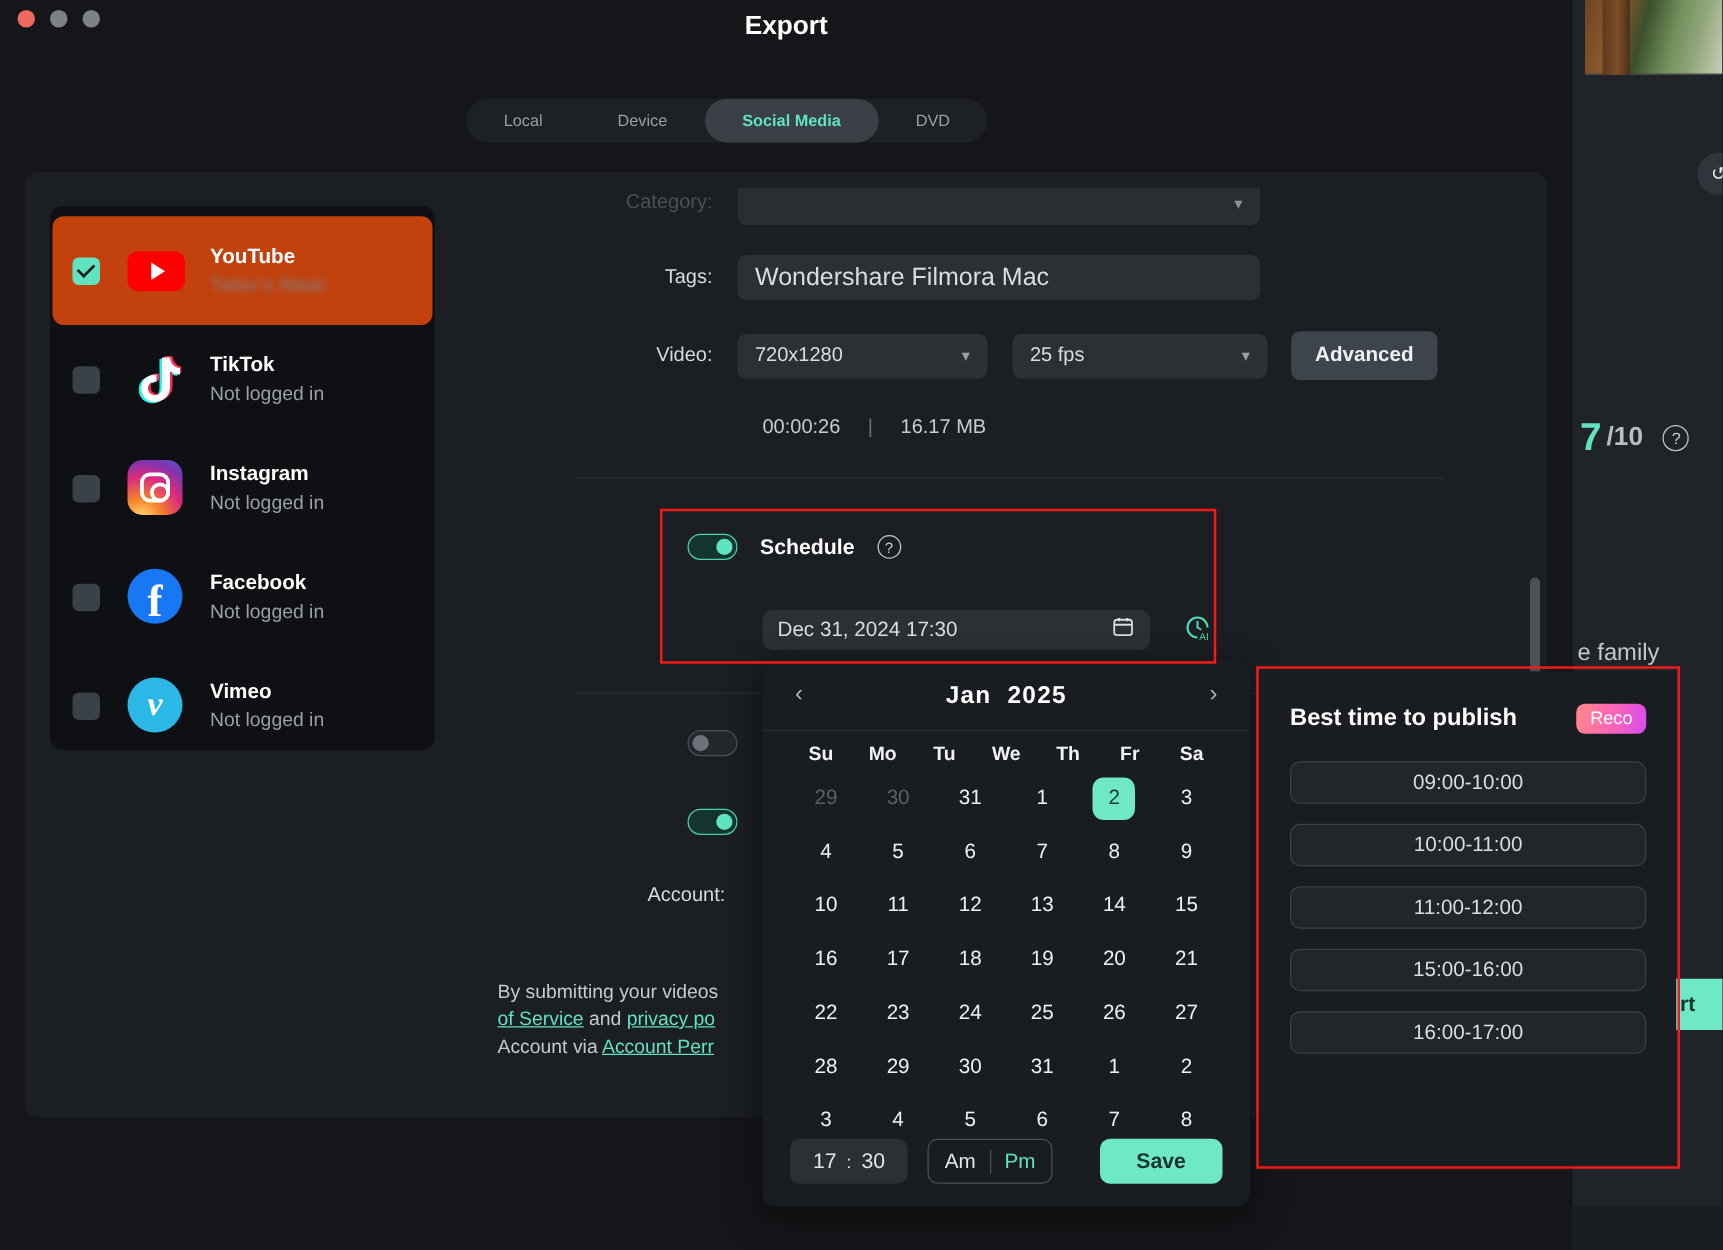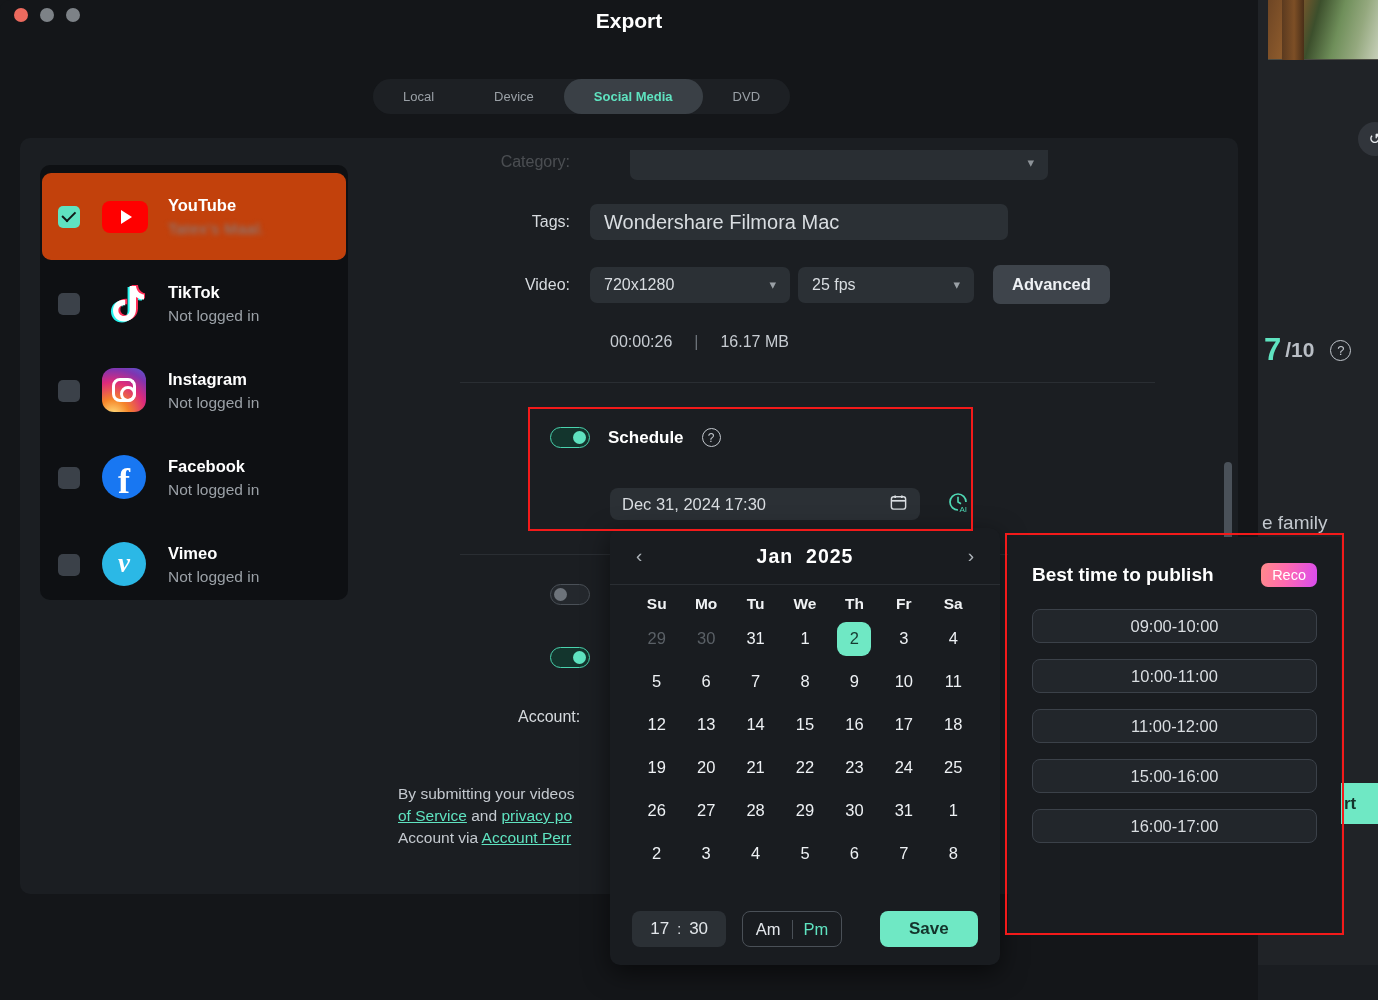--- a/index.html
+++ b/index.html
@@ -189,21 +189,21 @@
   .cal {
     position:absolute; left:610px; top:528px; width:390px; height:437px;
     background:#191c20; border-radius:10px; box-shadow:0 8px 26px rgba(0,0,0,.55);
   }
   .cal-head { height:56px; display:flex; align-items:center; justify-content:space-between; padding:0 26px; }
   .cal-head .nav { color:#aeb4ba; font-size:19px; }
   .cal-title { color:#ffffff; font-size:19.5px; font-weight:bold; letter-spacing:1px; }
   .cal-sep { height:1px; background:#2a2e33; margin:0 0; }
   .dow { display:grid; grid-template-columns:repeat(7,1fr); padding:10px 22px 0; }
   .dow div { text-align:center; color:#f0f2f4; font-size:15.5px; font-weight:bold; }
-  .grid { display:grid; grid-template-columns:repeat(7,1fr); padding:6px 22px 0; row-gap:4px; }
+  .grid { display:grid; grid-template-columns:repeat(6,1fr); padding:6px 22px 0; row-gap:4px; }
   .day {
     height:39px; display:flex; align-items:center; justify-content:center;
     color:#eef1f4; font-size:16.5px;
   }
   .day.mute { color:#5a6066; }
   .day .pill {
     width:34px;height:34px;border-radius:9px;background:#6fe8c4;color:#153a31;
     display:flex;align-items:center;justify-content:center;font-size:16.5px;
   }
   .cal-foot { position:absolute; left:0; bottom:0; width:390px; height:72px; display:flex; align-items:center; padding:0 22px; gap:16px;}
@@ -341,40 +341,40 @@
           </div>
         <div class="acct-txt">
           <div class="acct-name">Vimeo</div>
           <div class="acct-sub">Not logged in</div>
         </div>
       </div>
     </div>
 
     <div class="formcol">
 
-      <div class="frow" style="left:0; top:-6px;gap:40px;">
+      <div class="frow" style="left:0; top:-6px;">
         <div class="flabel" style="width:190px; opacity:.25;">Category:</div>
         <div class="fselect" style="width:418px; margin-left:20px; opacity:.9;">
           <span></span>
           <span class="chev">▾</span>
         </div>
       </div>
 
       <div class="frow" style="left:0; top:54px;">
         <div class="flabel" style="width:190px;">Tags:</div>
         <div class="finput" style="width:418px; margin-left:20px;">Wondershare Filmora Mac</div>
       </div>
 
       <div class="frow" style="left:0; top:115px;">
         <div class="flabel" style="width:190px;">Video:</div>
         <div class="fselect" style="width:200px; margin-left:20px;">
           <span>720x1280</span>
           <span class="chev">▾</span>
         </div>
-        <div class="fselect" style="width:176px; margin-left:8px;">
+        <div class="fselect" style="width:204px; margin-left:20px;">
           <span>25 fps</span>
           <span class="chev">▾</span>
         </div>
         <div class="advbtn" style="margin-left:19px;">Advanced</div>
       </div>
 
       <div class="frow metarow" style="left:230px; top:183px;">
         <span>00:00:26</span>
         <span class="sep">|</span>
         <span>16.17 MB</span>

